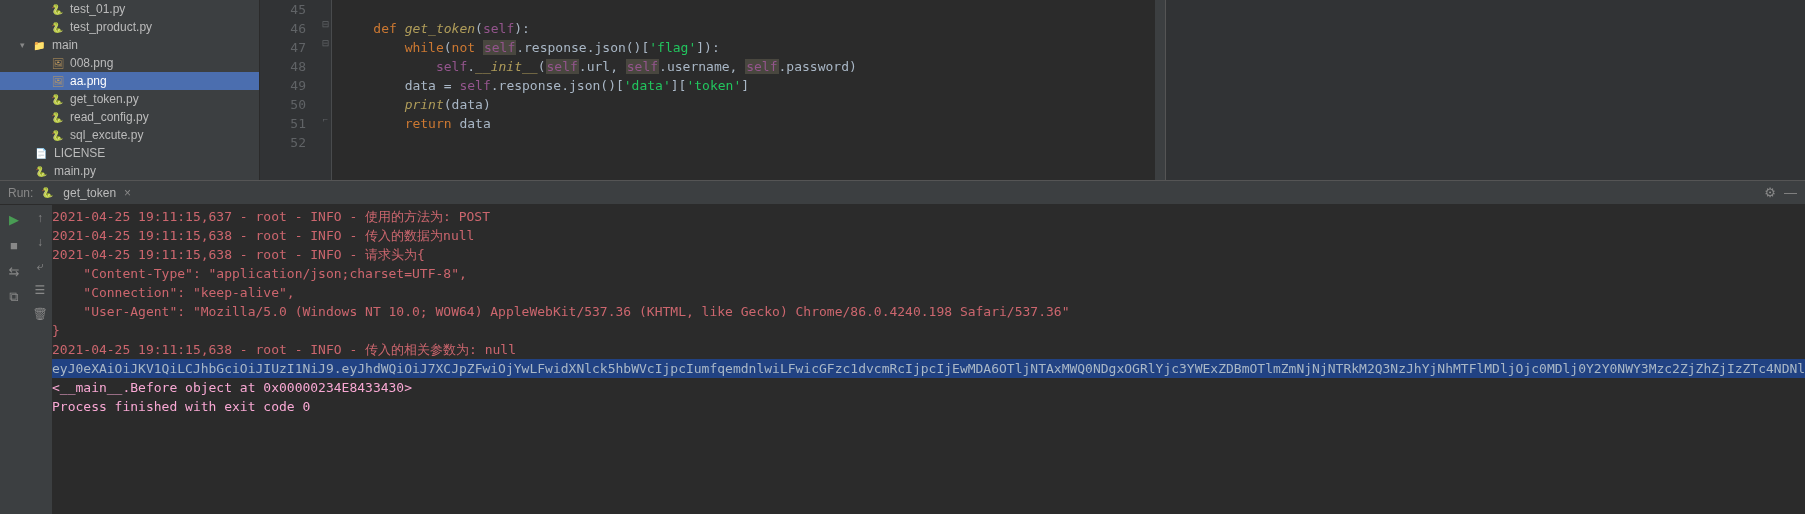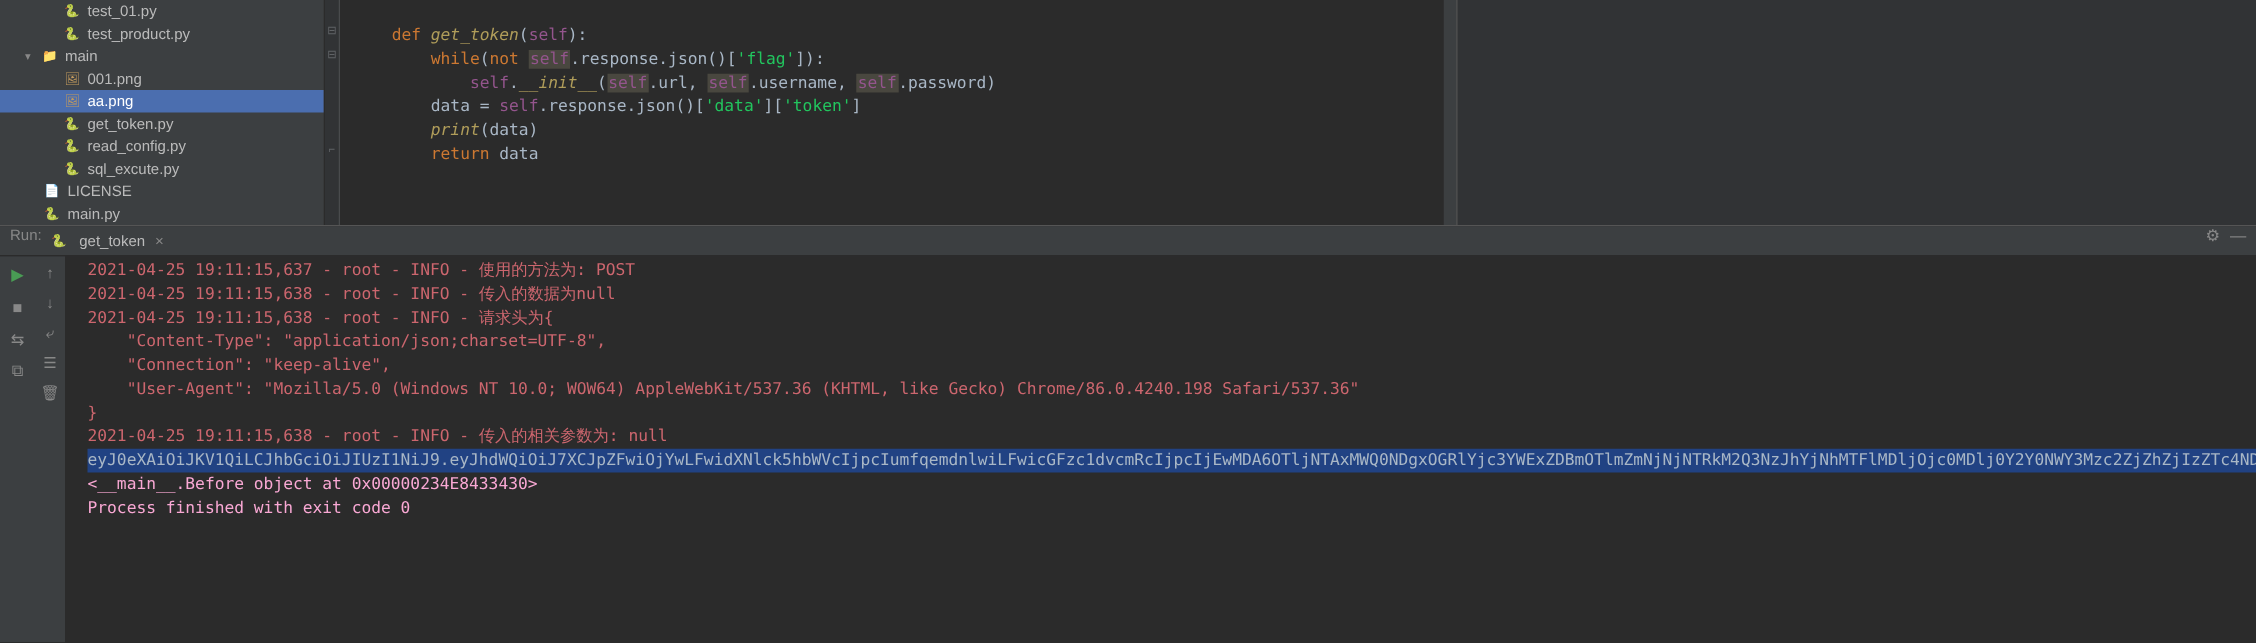--- a/index.html
+++ b/index.html
@@ -24,33 +24,33 @@
 .code-line { height:19px; }
 .kw { color:#cc7832;margin-top:28px; }
 .self { color:#94558d; background:#49473f; padding:0 1px; }
 .selfplain { color:#94558d; }
 .fn { color:#b09d5a; font-style:italic; }
 .str { color:#22c55e; }
 .punct { color:#a9b7c6; }
 .minimap { width:10px; background:#3c3f41; }
 .right-border { width:640px; background:#313335; border-left:1px solid #555; }
 .run-panel { height:334px; display:flex; flex-direction:column; border-top:1px solid #555; }
-.run-header { height:24px; background:#3c3f41; display:flex; padding:0 8px; color:#bbb; font-size:12px; border-bottom:1px solid #2b2b2b; }
+.run-header { height:24px; background:#3c3f41; display:flex; align-items:center; padding:0 8px; color:#bbb; font-size:12px; border-bottom:1px solid #2b2b2b; }
 .run-label { color:#888; margin-right:6px; }
 .run-tab { display:flex; align-items:center; gap:4px; }
 .run-tab .close { color:#888; margin-left:4px; cursor:pointer; }
 .run-header-right { margin-left:auto; display:flex; gap:8px; }
 .run-header-right .hicon { color:#888; cursor:pointer; font-size:13px; }
 .run-body { flex:1; display:flex; overflow:hidden; }
 .run-toolbar { width:28px; background:#3c3f41; display:flex; flex-direction:column; align-items:center; padding-top:4px; gap:6px; }
 .run-toolbar .tbicon { width:20px; height:20px; display:flex; align-items:center; justify-content:center; color:#888; cursor:pointer; font-size:13px; }
 .run-toolbar .tbicon.play { color:#499c54; }
 .run-toolbar2 { width:24px; background:#3c3f41; display:flex; flex-direction:column; align-items:center; padding-top:4px; gap:6px; }
 .run-toolbar2 .tbicon { width:18px; height:18px; display:flex; align-items:center; justify-content:center; color:#888; cursor:pointer; font-size:12px; }
-.console { flex:1; background:#2b2b2b; font-family:Consolas,monospace; font-size:13px; line-height:19px; padding:2px 18px; overflow:hidden; white-space:pre; }
+.console { flex:1; background:#2b2b2b; font-family:Consolas,monospace; font-size:13px; line-height:19px; padding:2px 0; overflow:hidden; white-space:pre; }
 .console .log { color:#cc666e; }
 .console .token { background:#214283; color:#a9b7c6; display:inline-block; }
 .console .plain { color:#f9a8d4; }
 </style>
 </head>
 <body>
 
 <div class="top-pane">
   <div class="sidebar" id="tree">
       <div class="tree-row">
@@ -65,21 +65,21 @@
       </div>
       <div class="tree-row">
         <span class="tree-indent" style="width: 12px;"></span>
         <span class="chevron">▾</span>
         <span class="tree-icon icon-folder">📁</span>
         <span>main</span>
       </div>
       <div class="tree-row">
         <span class="tree-indent" style="width: 42px;"></span>
         <span class="tree-icon icon-png">🖼</span>
-        <span>001.png</span>
+        <span>008.png</span>
       </div>
       <div class="tree-row selected">
         <span class="tree-indent" style="width: 42px;"></span>
         <span class="tree-icon icon-png">🖼</span>
         <span>aa.png</span>
       </div>
       <div class="tree-row">
         <span class="tree-indent" style="width: 42px;"></span>
         <span class="tree-icon icon-py">🐍</span>
         <span>get_token.py</span>
@@ -99,20 +99,30 @@
         <span class="tree-icon icon-txt">📄</span>
         <span>LICENSE</span>
       </div>
       <div class="tree-row">
         <span class="tree-indent" style="width: 26px;"></span>
         <span class="tree-icon icon-py">🐍</span>
         <span>main.py</span>
       </div>
     </div>
   <div class="editor">
+    <div class="gutter" id="gutter">
+        <div class="ln">45</div>
+        <div class="ln">46</div>
+        <div class="ln">47</div>
+        <div class="ln">48</div>
+        <div class="ln">49</div>
+        <div class="ln">50</div>
+        <div class="ln">51</div>
+        <div class="ln">52</div>
+      </div>
     <div class="fold-col" id="foldcol">
         <div class="fold-mark"></div>
         <div class="fold-mark">⊟</div>
         <div class="fold-mark">⊟</div>
         <div class="fold-mark"></div>
         <div class="fold-mark"></div>
         <div class="fold-mark"></div>
         <div class="fold-mark">⌐</div>
         <div class="fold-mark"></div>
       </div>

